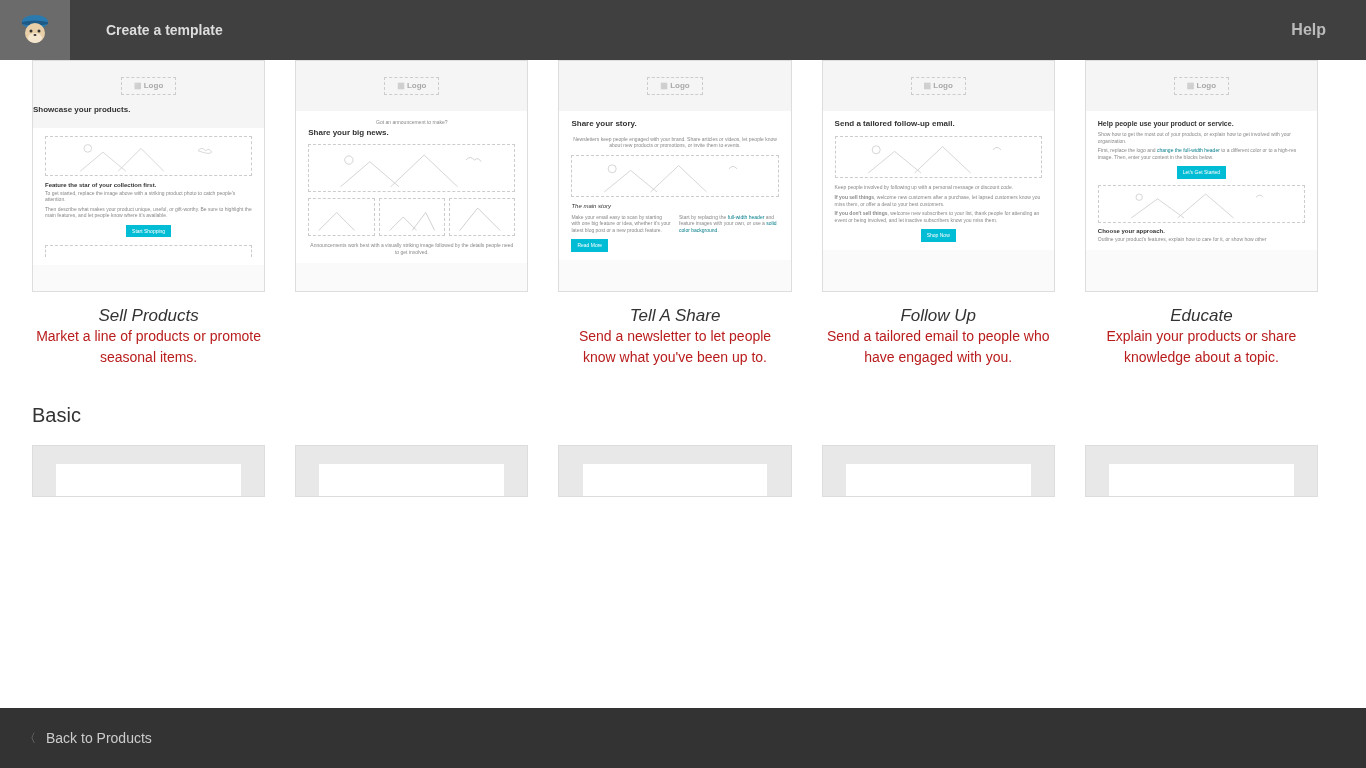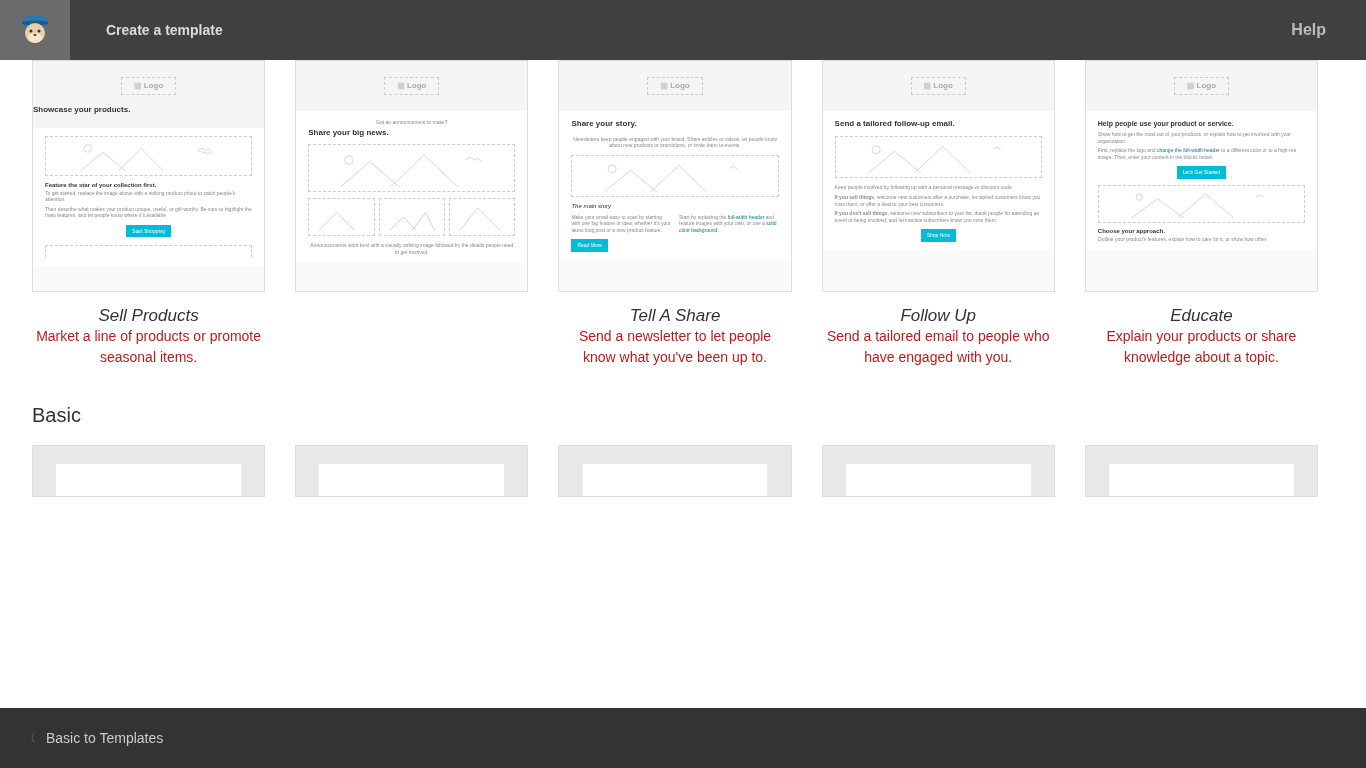--- a/index.html
+++ b/index.html
@@ -220,15 +220,15 @@
           <div class="basic-inner"></div>
         </div>
       </div>
   </div>
 
 </div>
 
 <div class="footer">
   <div class="back-link">
     <span class="chev-left">〈</span>
-    <span>Basic to Templates</span>
+    <span>Back to Products</span>
   </div>
 </div>
 
 </body></html>

